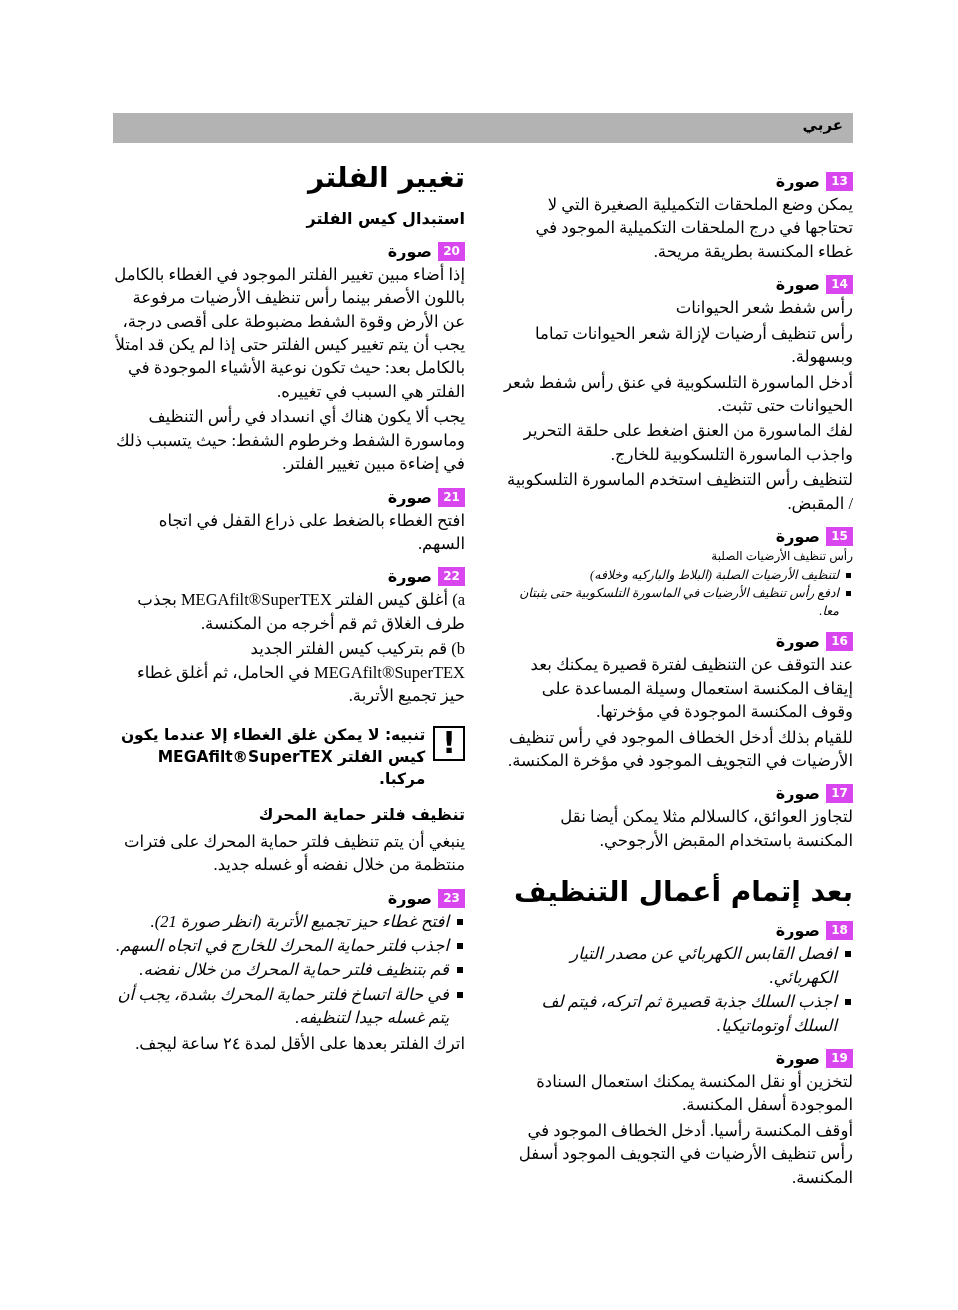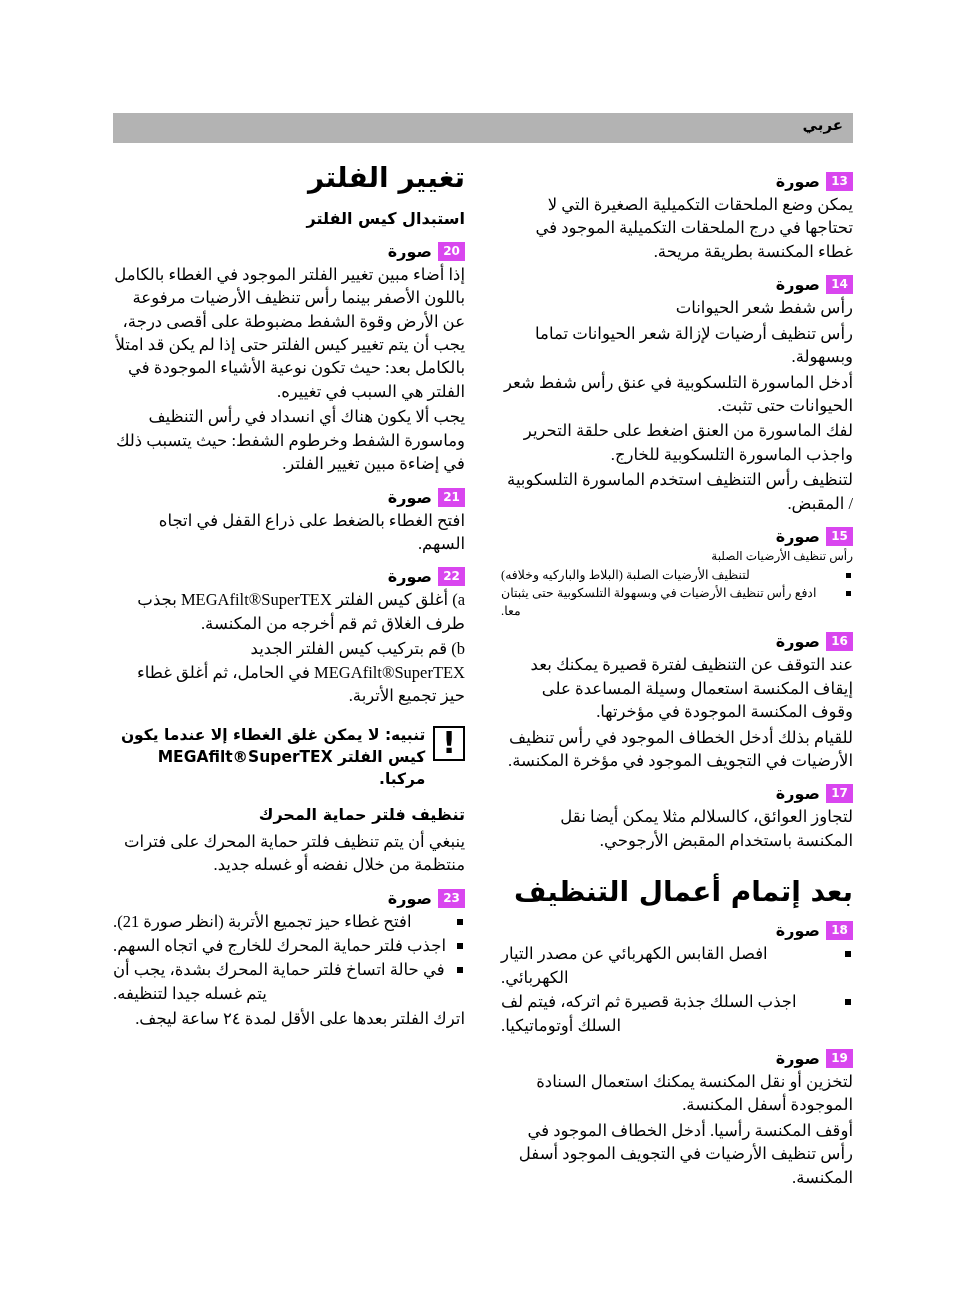--- a/index.html
+++ b/index.html
@@ -114,21 +114,22 @@
     list-style: none;
     margin: 2px 0 2px 0;
     padding: 0;
   }
   ul.bullets li {
     position: relative;
     font-size: 16.5px;
     line-height: 1.42;
     padding-right: 16px;
     margin-bottom: 1px;
-    text-align: left;
+    text-align: right;
+    font-style: italic;
   }
   ul.bullets li::before {
     content: "";
     position: absolute;
     right: 2px;
     top: 9px;
     width: 6px;
     height: 6px;
     background: #000;
   }
@@ -198,21 +199,21 @@
       <p class="body">لفك الماسورة من العنق اضغط على حلقة التحرير واجذب الماسورة التلسكوبية للخارج.</p>
       <p class="body">لتنظيف رأس التنظيف استخدم الماسورة التلسكوبية / المقبض.</p>
 
       <div class="fig-head">
         <span class="fig-num">15</span>
         <span class="fig-label">صورة</span>
       </div>
       <p class="body small">رأس تنظيف الأرضيات الصلبة</p>
       <ul class="bullets small">
         <li>لتنظيف الأرضيات الصلبة (البلاط والباركيه وخلافه)</li>
-        <li>ادفع رأس تنظيف الأرضيات في وبسهولة التلسكوبية حتى يثبتان معا.</li>
+        <li>ادفع رأس تنظيف الأرضيات في الماسورة التلسكوبية حتى يثبتان معا.</li>
       </ul>
 
       <div class="fig-head">
         <span class="fig-num">16</span>
         <span class="fig-label">صورة</span>
       </div>
       <p class="body">عند التوقف عن التنظيف لفترة قصيرة يمكنك بعد إيقاف المكنسة استعمال وسيلة المساعدة على وقوف المكنسة الموجودة في مؤخرتها.</p>
       <p class="body">للقيام بذلك أدخل الخطاف الموجود في رأس تنظيف الأرضيات في التجويف الموجود في مؤخرة المكنسة.</p>
 
       <div class="fig-head">
@@ -274,20 +275,21 @@
       <h3 class="sub-title">تنظيف فلتر حماية المحرك</h3>
       <p class="body">ينبغي أن يتم تنظيف فلتر حماية المحرك على فترات منتظمة من خلال نفضه أو غسله جديد.</p>
 
       <div class="fig-head">
         <span class="fig-num">23</span>
         <span class="fig-label">صورة</span>
       </div>
       <ul class="bullets">
         <li>افتح غطاء حيز تجميع الأتربة (انظر صورة 21).</li>
         <li>اجذب فلتر حماية المحرك للخارج في اتجاه السهم.</li>
+        <li>قم بتنظيف فلتر حماية المحرك من خلال نفضه.</li>
         <li>في حالة اتساخ فلتر حماية المحرك بشدة، يجب أن يتم غسله جيدا لتنظيفه.</li>
       </ul>
       <p class="body">اترك الفلتر بعدها على الأقل لمدة ٢٤ ساعة ليجف.</p>
 
     </div>
 
   </div>
 </div>
 
 </body></html>

